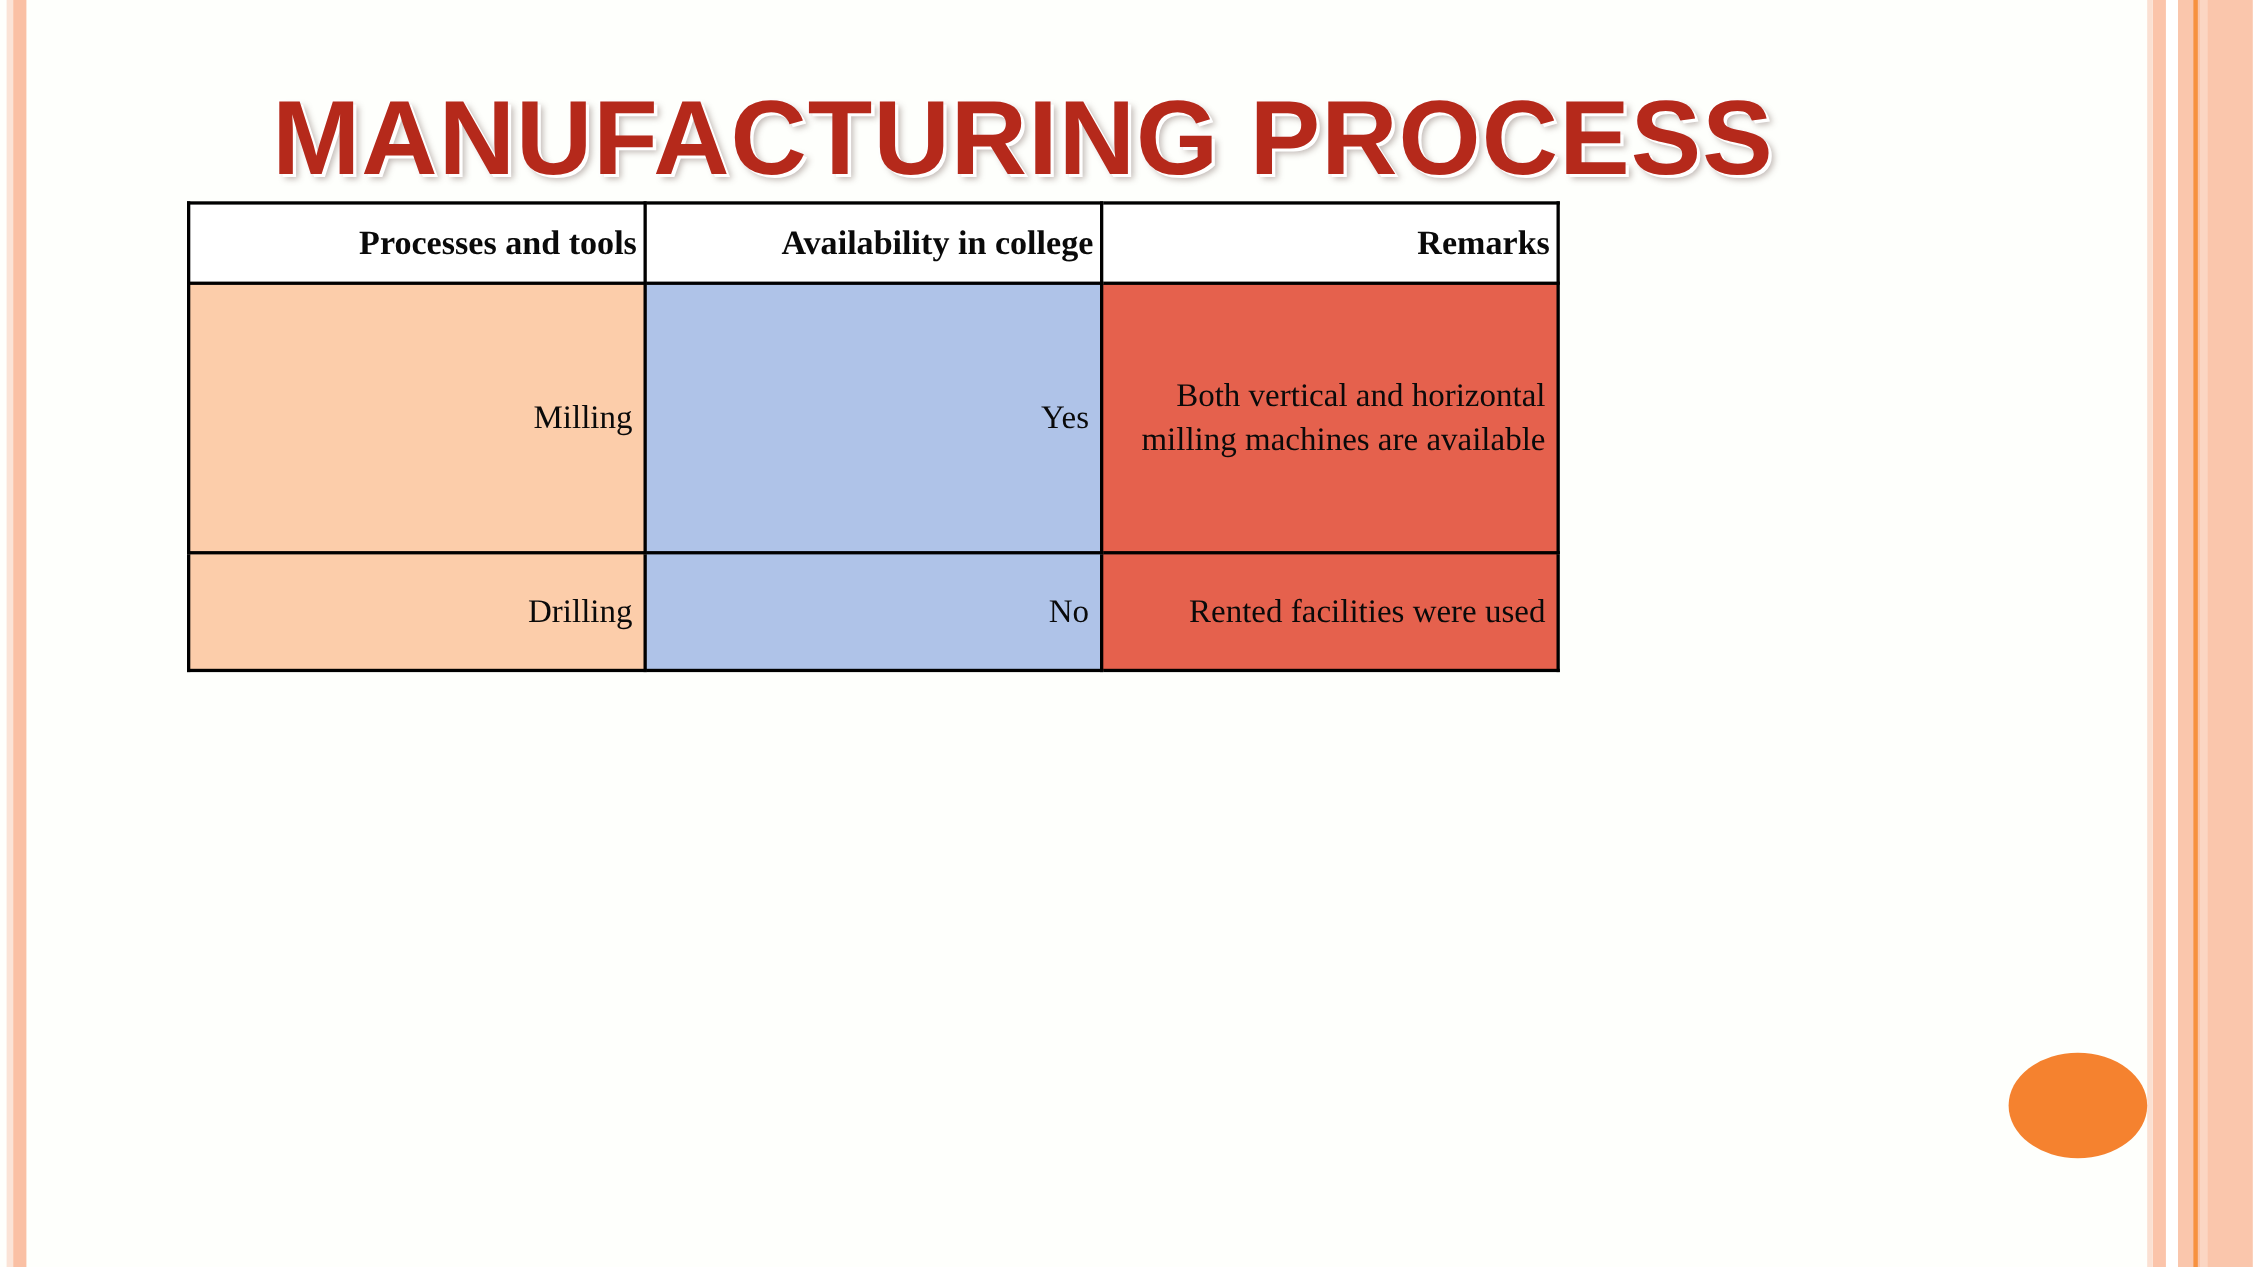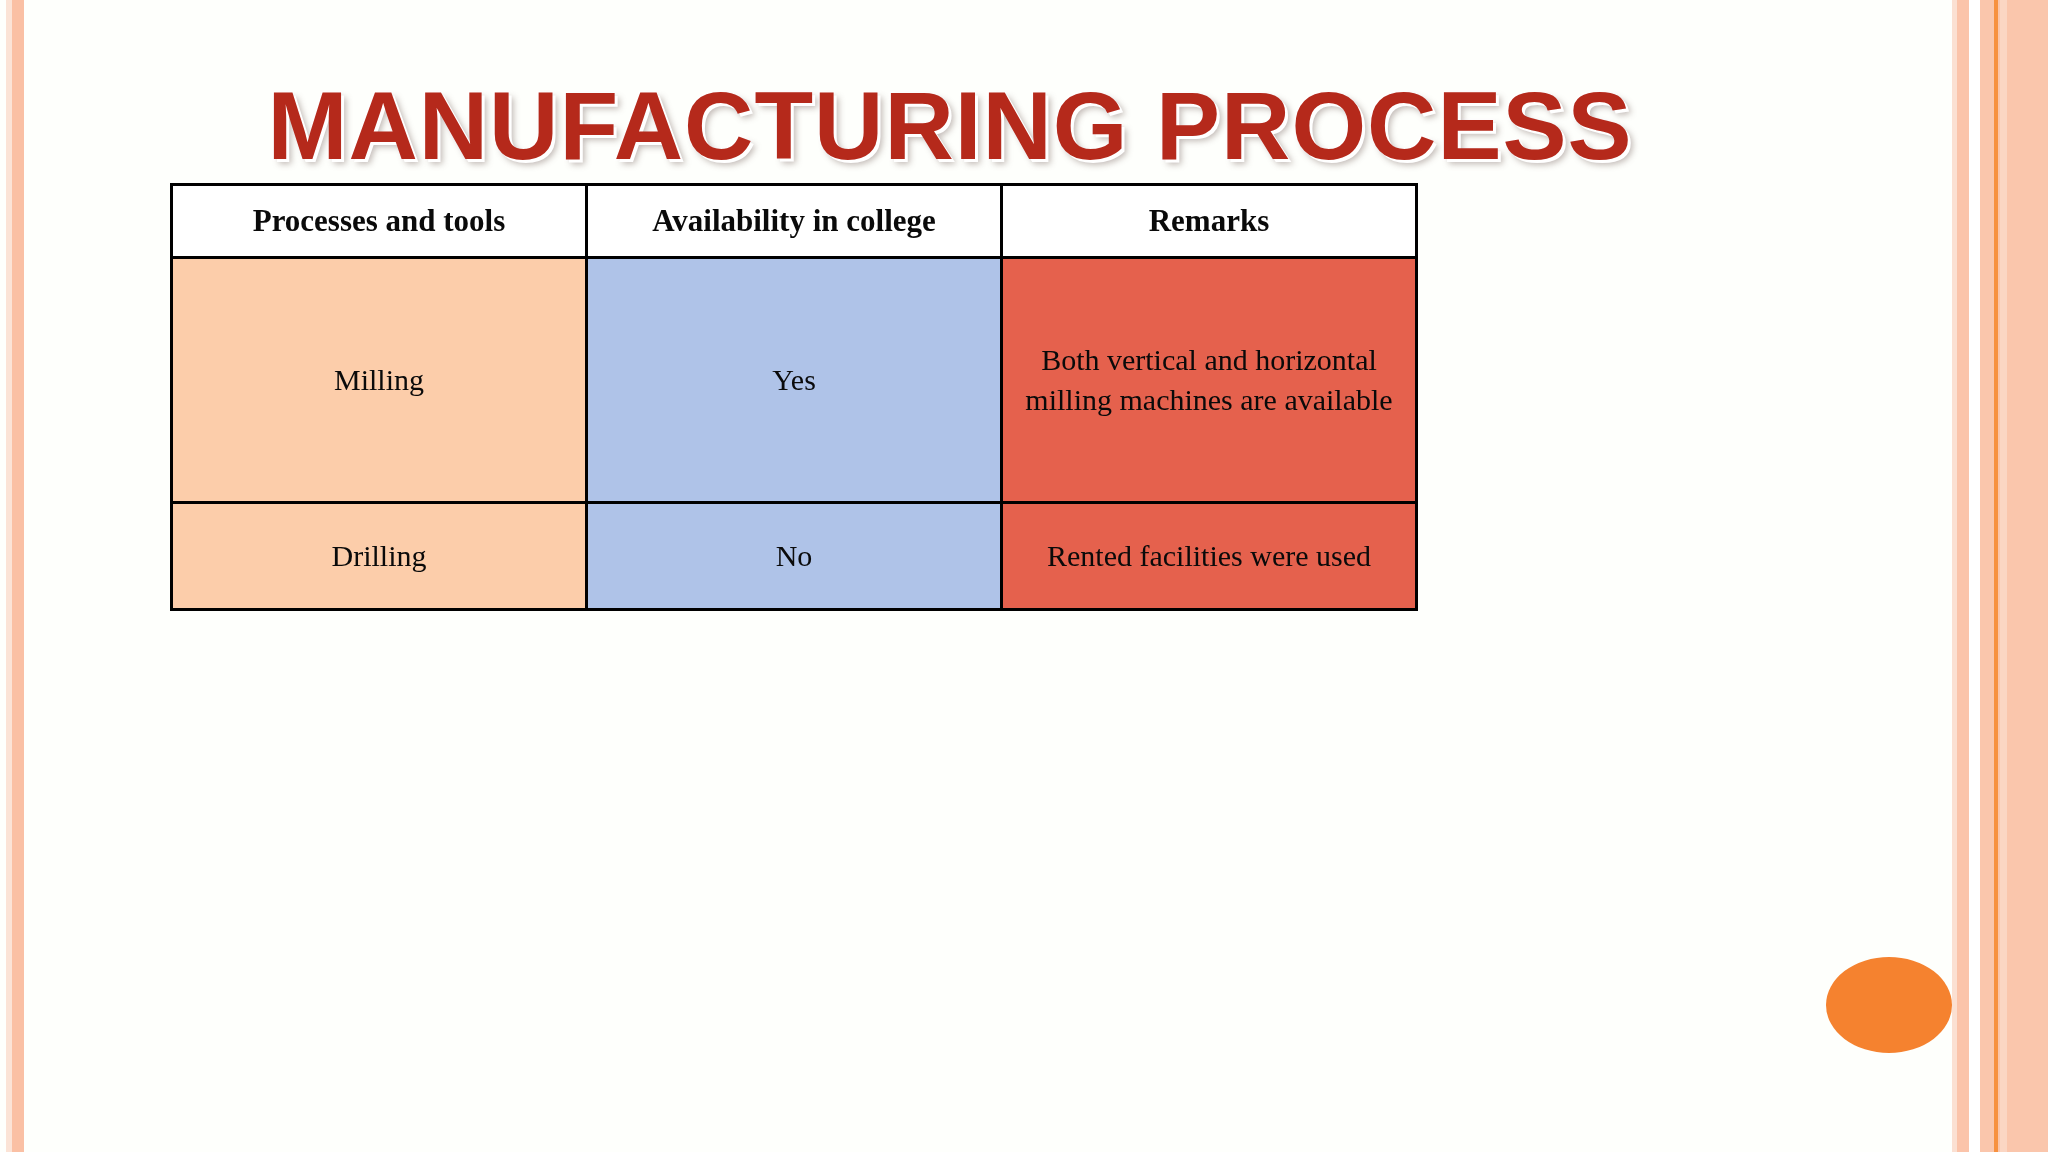--- a/index.html
+++ b/index.html
@@ -55,36 +55,35 @@
     font-size: 96px;
     line-height: 1.08;
     letter-spacing: 1px;
     color: #B5291B;
     -webkit-text-stroke: 3px #FFFFFF;
     paint-order: stroke fill;
     text-shadow:
        3px 3px 0 #FFFFFF,
        5px 5px 6px rgba(120,100,95,0.45);
     white-space: nowrap;
-    padding-left: 20px;
   }
 
   
   #process-table {
     position: absolute;
     left: 170px;
     top: 183px;
     width: 1200px;
     border-collapse: collapse;
     table-layout: fixed;
   }
   #process-table td,
   #process-table th {
     border: 3px solid #000000;
-    text-align: center;
+    text-align: right;
     vertical-align: middle;
     color: #0A0A0A;
   }
   #process-table th {
     background: #FFFFFF;
     font-weight: bold;
     font-size: 31px;
     height: 62px;
     padding: 4px 6px;
   }

